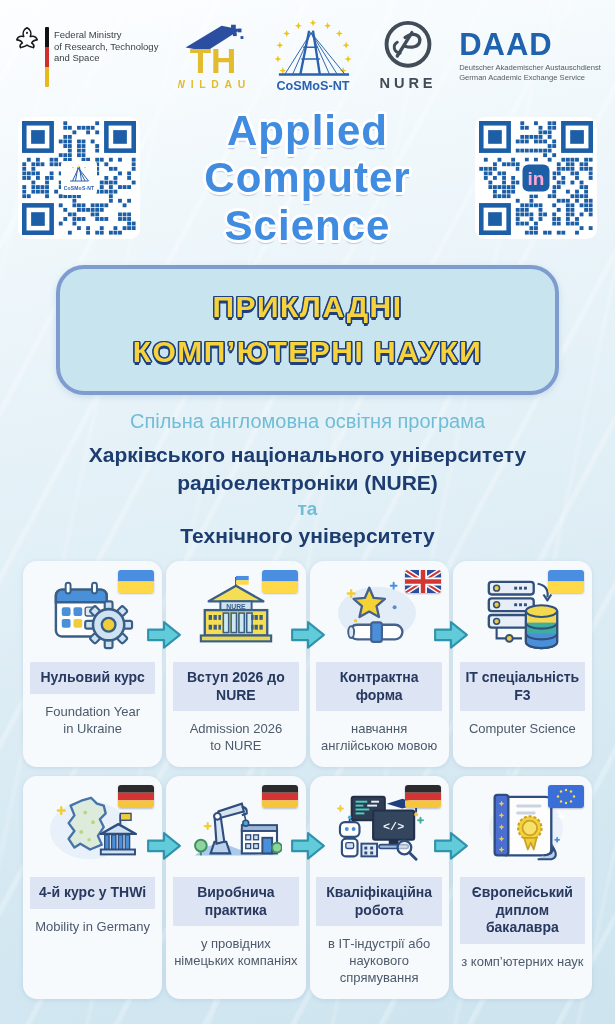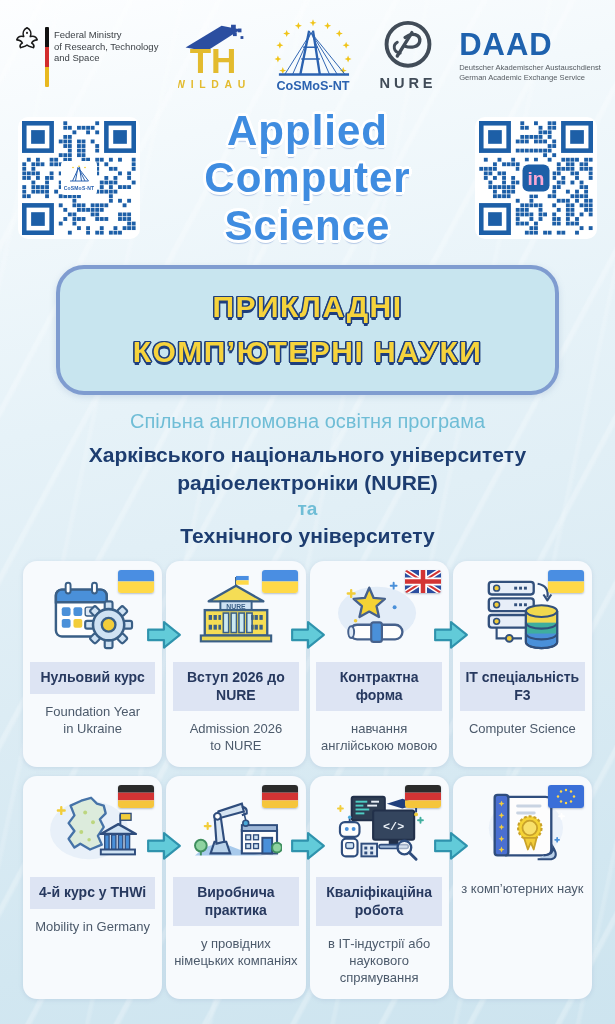--- a/index.html
+++ b/index.html
@@ -943,19 +943,20 @@
                     <circle cx="26" cy="11.5" r="1.2"></circle>
                     <circle cx="23" cy="16.5" r="1.2"></circle>
                 <circle cx="18" cy="18" r="1.2"></circle>
                     <circle cx="13" cy="16.5" r="1.2"></circle>
                     <circle cx="10" cy="11.5" r="1.2"></circle>
                     <circle cx="13" cy="6.5" r="1.2"></circle>
               </g>
             </svg>
           </div>
         </div>
+        <div class="pill">Європейський диплом бакалавра</div>
         <div class="card-sub">з комп’ютерних наук</div>
       </div>
     </div>
   </div>
 
 </div>
 </div>
 
 </body></html>

